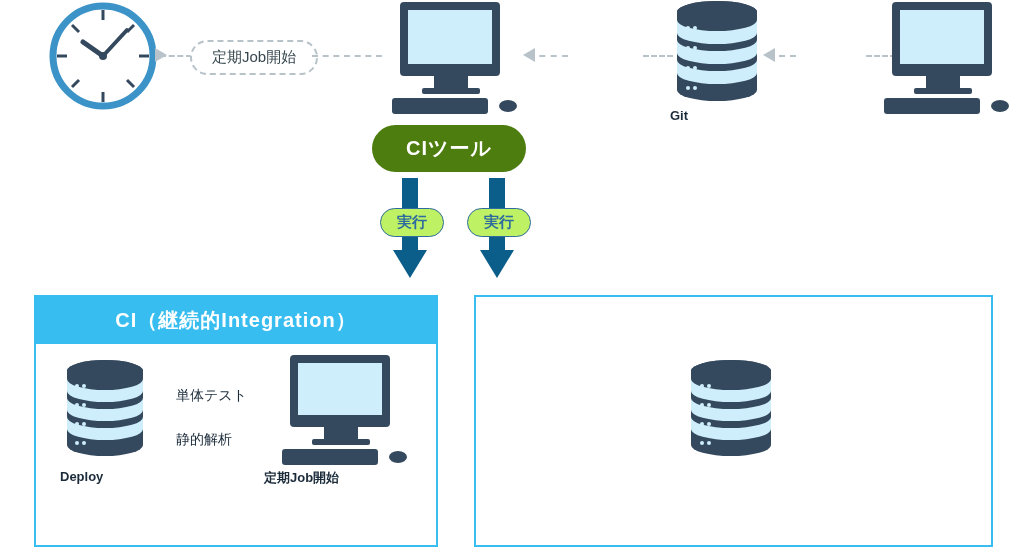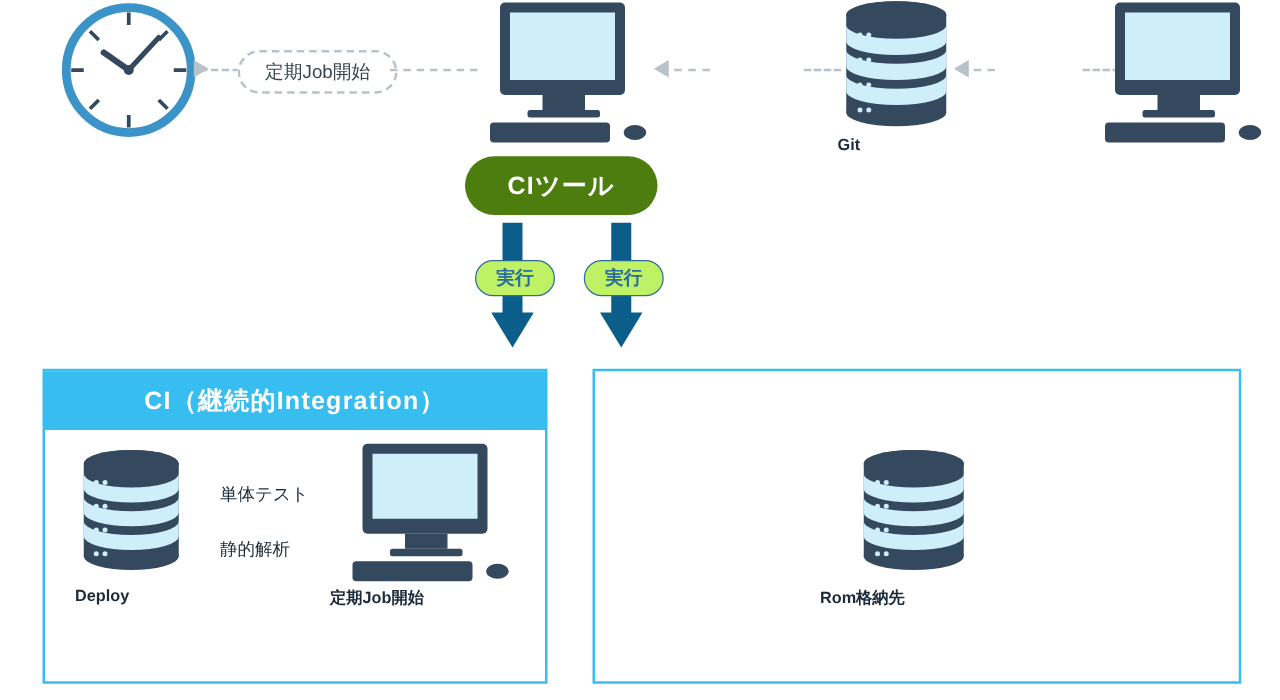--- a/index.html
+++ b/index.html
@@ -211,16 +211,15 @@
         <circle cx="18" cy="27" r="2"></circle>
           <circle cx="25" cy="27" r="2"></circle>
         <circle cx="18" cy="46" r="2"></circle>
           <circle cx="25" cy="46" r="2"></circle>
         <circle cx="18" cy="65" r="2"></circle>
           <circle cx="25" cy="65" r="2"></circle>
         <circle cx="18" cy="84" r="2"></circle>
           <circle cx="25" cy="84" r="2"></circle>
       </g>
     </svg>
-    <div class="cap abs" style="left:180px;top:172px;width:160px">Rom格納先</div>
   </div>
 
 </div>
 
 </body></html>

